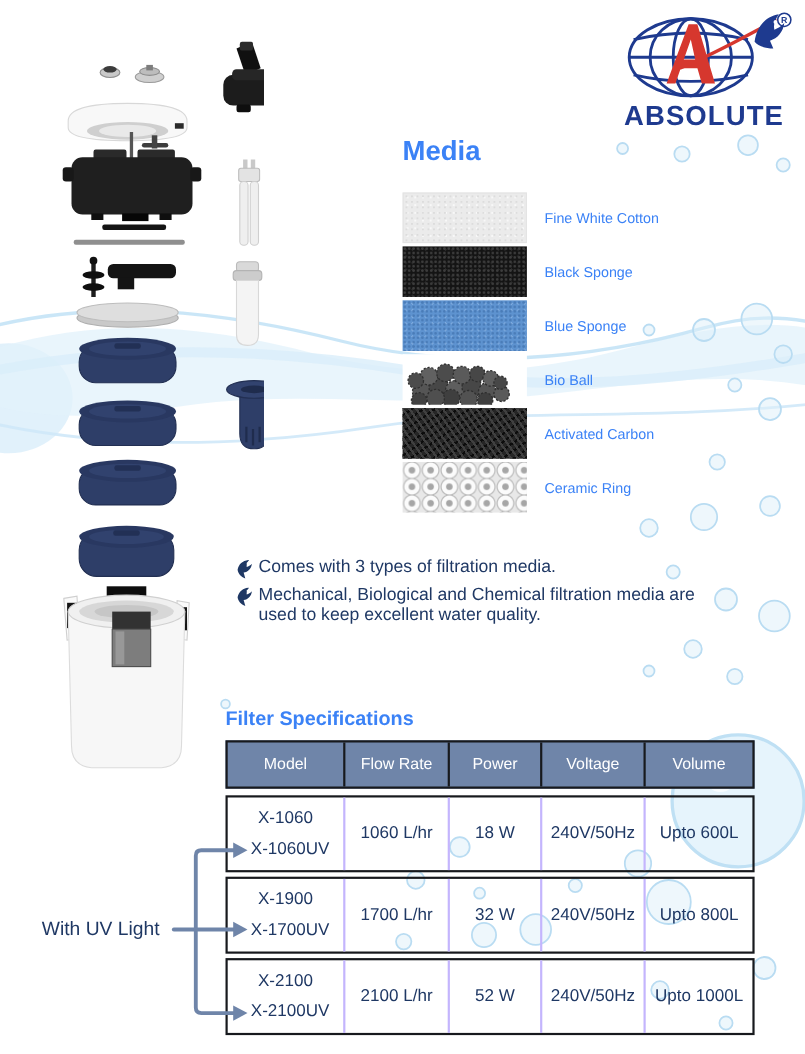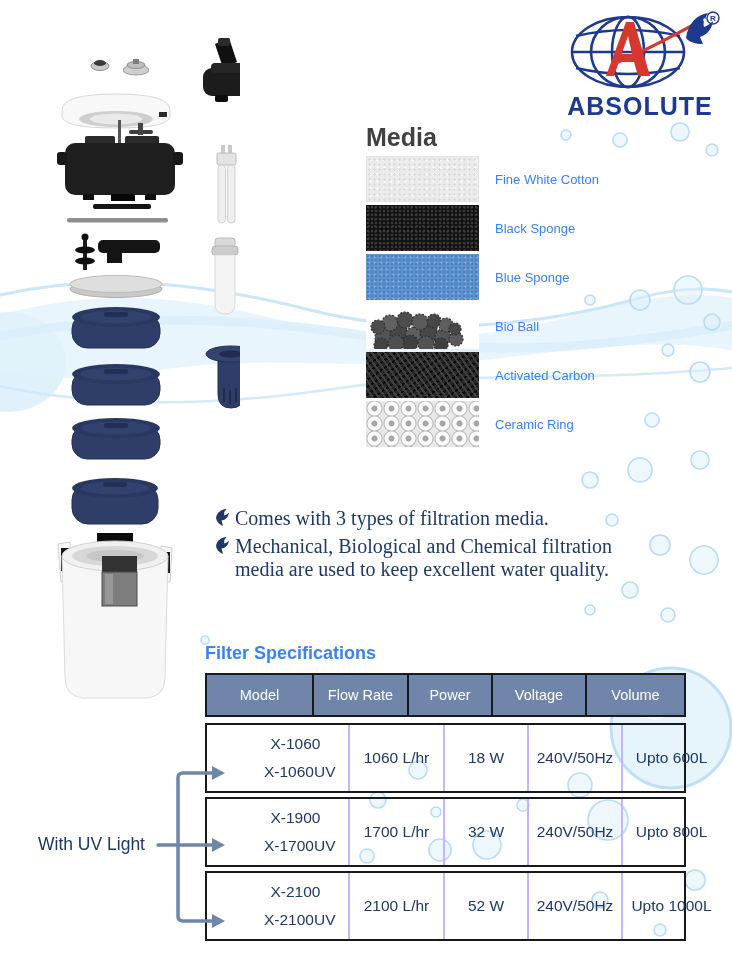--- a/index.html
+++ b/index.html
@@ -19,21 +19,21 @@
   .logo .brand {
     margin-top:2px; font-size:25px; font-weight:800; letter-spacing:1px;
     color:#1e3a8f;
   }
 
   
   .exploded { position:absolute; left:25px; top:28px; width:215px; height:680px; z-index:1; }
 
   
   .media { position:absolute; left:366px; top:123px; z-index:2; }
-  .media-title { font-size:25px; font-weight:600; color:#404040; margin-bottom:4px; }
+  .media-title { font-size:25px; font-weight:600; color:#3b82f6; margin-bottom:23px; }
   .media-row { display:flex; align-items:center; margin-bottom:3px; }
   .swatch { width:113px; height:46px; flex:0 0 113px; }
   .media-label { margin-left:16px; font-size:13px; color:#3b82f6; white-space:nowrap; }
 
   .sw-cotton { background:#ebebeb;
     background-image:radial-gradient(#dcdcdc 1px, transparent 1.3px), radial-gradient(#f8f8f8 1px, transparent 1.3px);
     background-size:5px 5px, 7px 7px; border:1px solid #e3e3e3; }
   .sw-black { background:#141414;
     background-image:radial-gradient(#3d3d3d 1px, transparent 1.3px), radial-gradient(#2a2a2a 1px, transparent 1.2px);
     background-size:4px 4px, 6px 6px; }
@@ -45,33 +45,33 @@
     background-image:repeating-linear-gradient(55deg, #404040 0 2px, transparent 2px 5px),
                      repeating-linear-gradient(-35deg, #0c0c0c 0 2px, transparent 2px 6px); }
   .sw-ceramic { background:#e8e8e8;
     background-image:radial-gradient(circle, #a6a6a6 2.5px, #fbfbfb 3.5px 6.5px, rgba(90,90,90,.35) 7.5px, transparent 8.5px);
     background-size:17px 15px; }
 
   
   .bullets { position:absolute; left:214px; top:507px; width:452px; z-index:2; }
   .bullet { display:flex; align-items:flex-start; margin-bottom:5px; }
   .bullet svg { flex:0 0 16px; margin:2px 5px 0 0; }
-  .bullet-text { font-size:20px; line-height:1.16; color:#1f3864; max-width:424px;font-family:Liberation Serif, serif; }
+  .bullet-text { font-size:16px; line-height:1.16; color:#1f3864; max-width:424px; }
 
   
   .specs { position:absolute; left:205px; top:643px; width:481px; z-index:2; }
   .specs-title { font-size:18px; font-weight:700; color:#3b82f6; margin-bottom:9px; }
   .grid5 { display:grid; grid-template-columns:105px 95px 84px 94px 99px; }
   .thead {
     background:#6f85a9; border:2px solid #17191d; height:44px;
   }
   .th { display:flex; align-items:center; justify-content:center;
     color:#ffffff; font-size:14.5px; border-left:2px solid #17191d; }
   .th:first-child { border-left:none; }
-  .trow { border:2px solid #17191d; height:70px; margin-top:4px; background:transparent;padding-left:36px; }
+  .trow { border:2px solid #17191d; height:70px; margin-top:4px; background:transparent; }
   .trow.first { margin-top:6px; }
   .td { display:flex; align-items:center; justify-content:center;
     font-size:15.5px; color:#1f3864; border-left:2px solid #c4b5fd; }
   .td:first-child { border-left:none; }
   .model-cell { flex-direction:column; justify-content:flex-start; align-items:stretch; padding-top:10px; }
   .model-base { text-align:center; }
   .model-uv { margin-top:10px; padding-left:21px; text-align:left; }
 
   
   .uv-note { position:absolute; left:38px; top:834px; font-size:17.5px; color:#1f3864; z-index:3; white-space:nowrap; }

